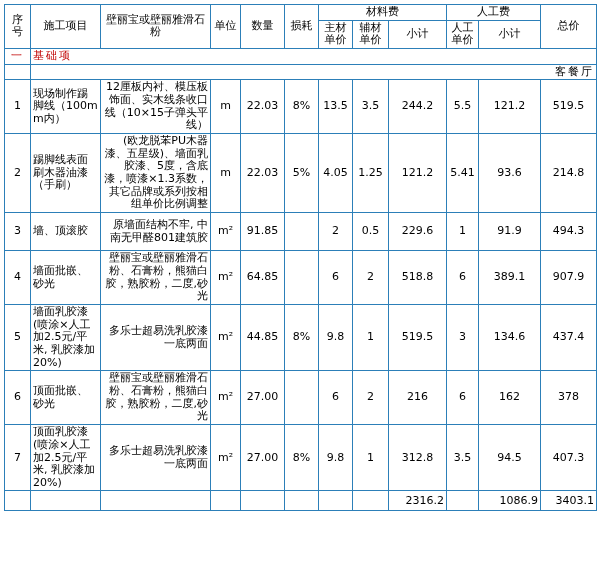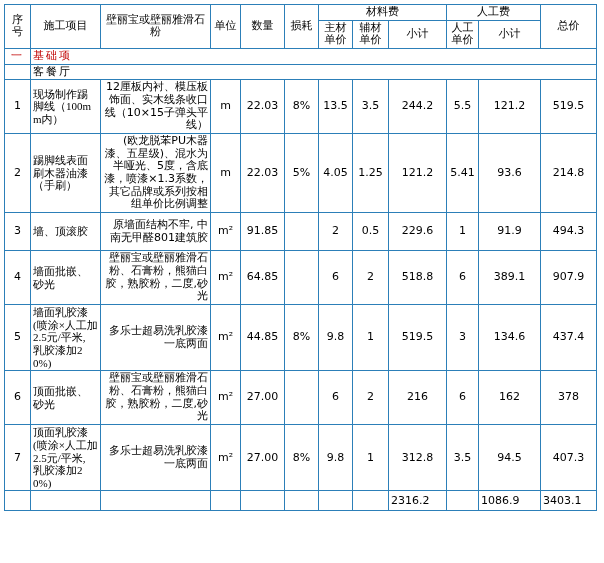--- a/index.html
+++ b/index.html
@@ -52,35 +52,35 @@
   }
   .sectionrow .lbl {
     color: #c00000;
   }
   .subrow td {
     font-size: 13px;
     font-weight: bold;
     color: #000000;
     letter-spacing: 2px;
     padding: 3px 6px 3px 18px;
+    text-align: right;
   }
   .desc {
     font-size: 10.5px;
     line-height: 1.2;
     text-align: right;
   }
   .item {
     font-size: 10.5px;
     line-height: 1.2;
     text-align: left;
-    font-family: Liberation Serif, serif;
   }
   .totalrow td {
     font-weight: bold;
-    text-align: left;
+    text-align: right;
     font-size: 11px;
   }
   .unit { text-align: center; }
 </style>
 </head>
 <body>
 
 <div id="sheet">
   <table class="budget">
     <colgroup>
@@ -140,21 +140,21 @@
         <td class="c">3.5</td>
         <td class="c">244.2</td>
         <td class="c">5.5</td>
         <td class="c">121.2</td>
         <td class="c">519.5</td>
       </tr>
 
       <tr style="height:78px">
         <td class="c">2</td>
         <td class="item">踢脚线表面刷木器油漆（手刷）</td>
-        <td class="desc">(欧龙脱苯PU木器漆、五星级)、混水为半哑光、5度，含底漆，喷漆×1.3系数，其它品牌或系列按相组单价比例调整</td>
+        <td class="desc">(欧龙脱苯PU木器漆、五星级)、墙面乳胶漆、5度，含底漆，喷漆×1.3系数，其它品牌或系列按相组单价比例调整</td>
         <td class="unit">m</td>
         <td class="c">22.03</td>
         <td class="c">5%</td>
         <td class="c">4.05</td>
         <td class="c">1.25</td>
         <td class="c">121.2</td>
         <td class="c">5.41</td>
         <td class="c">93.6</td>
         <td class="c">214.8</td>
       </tr>

